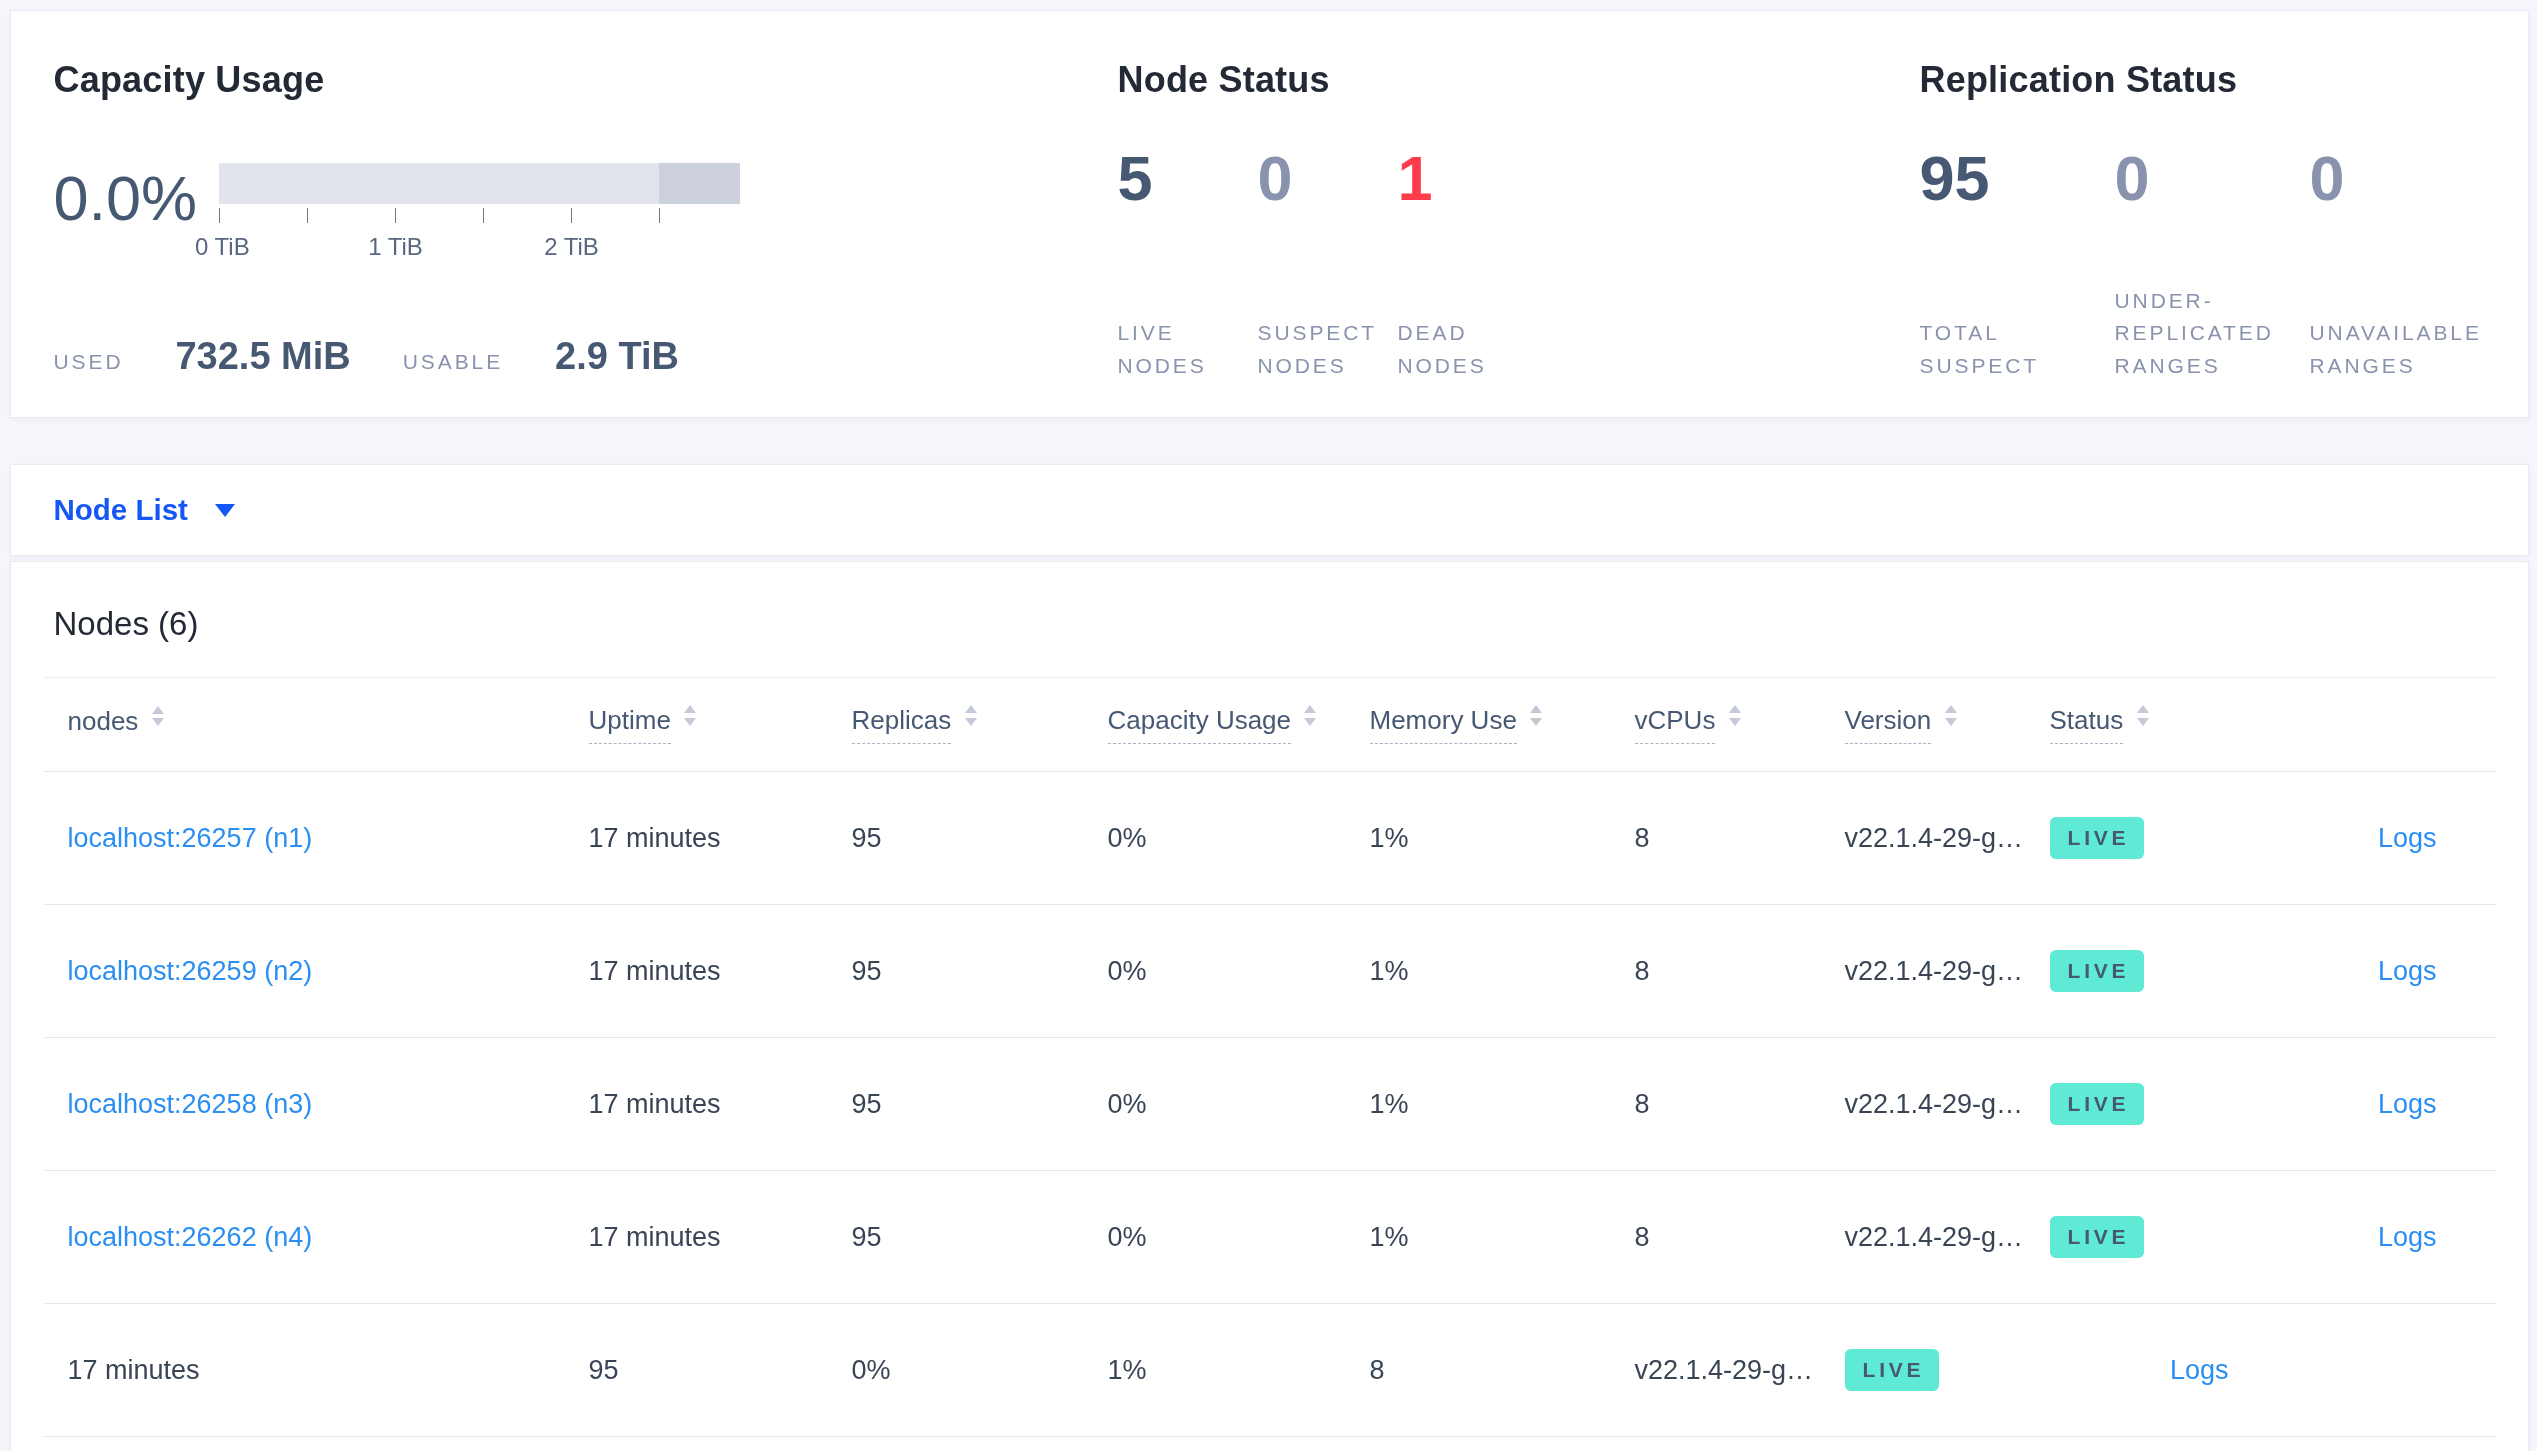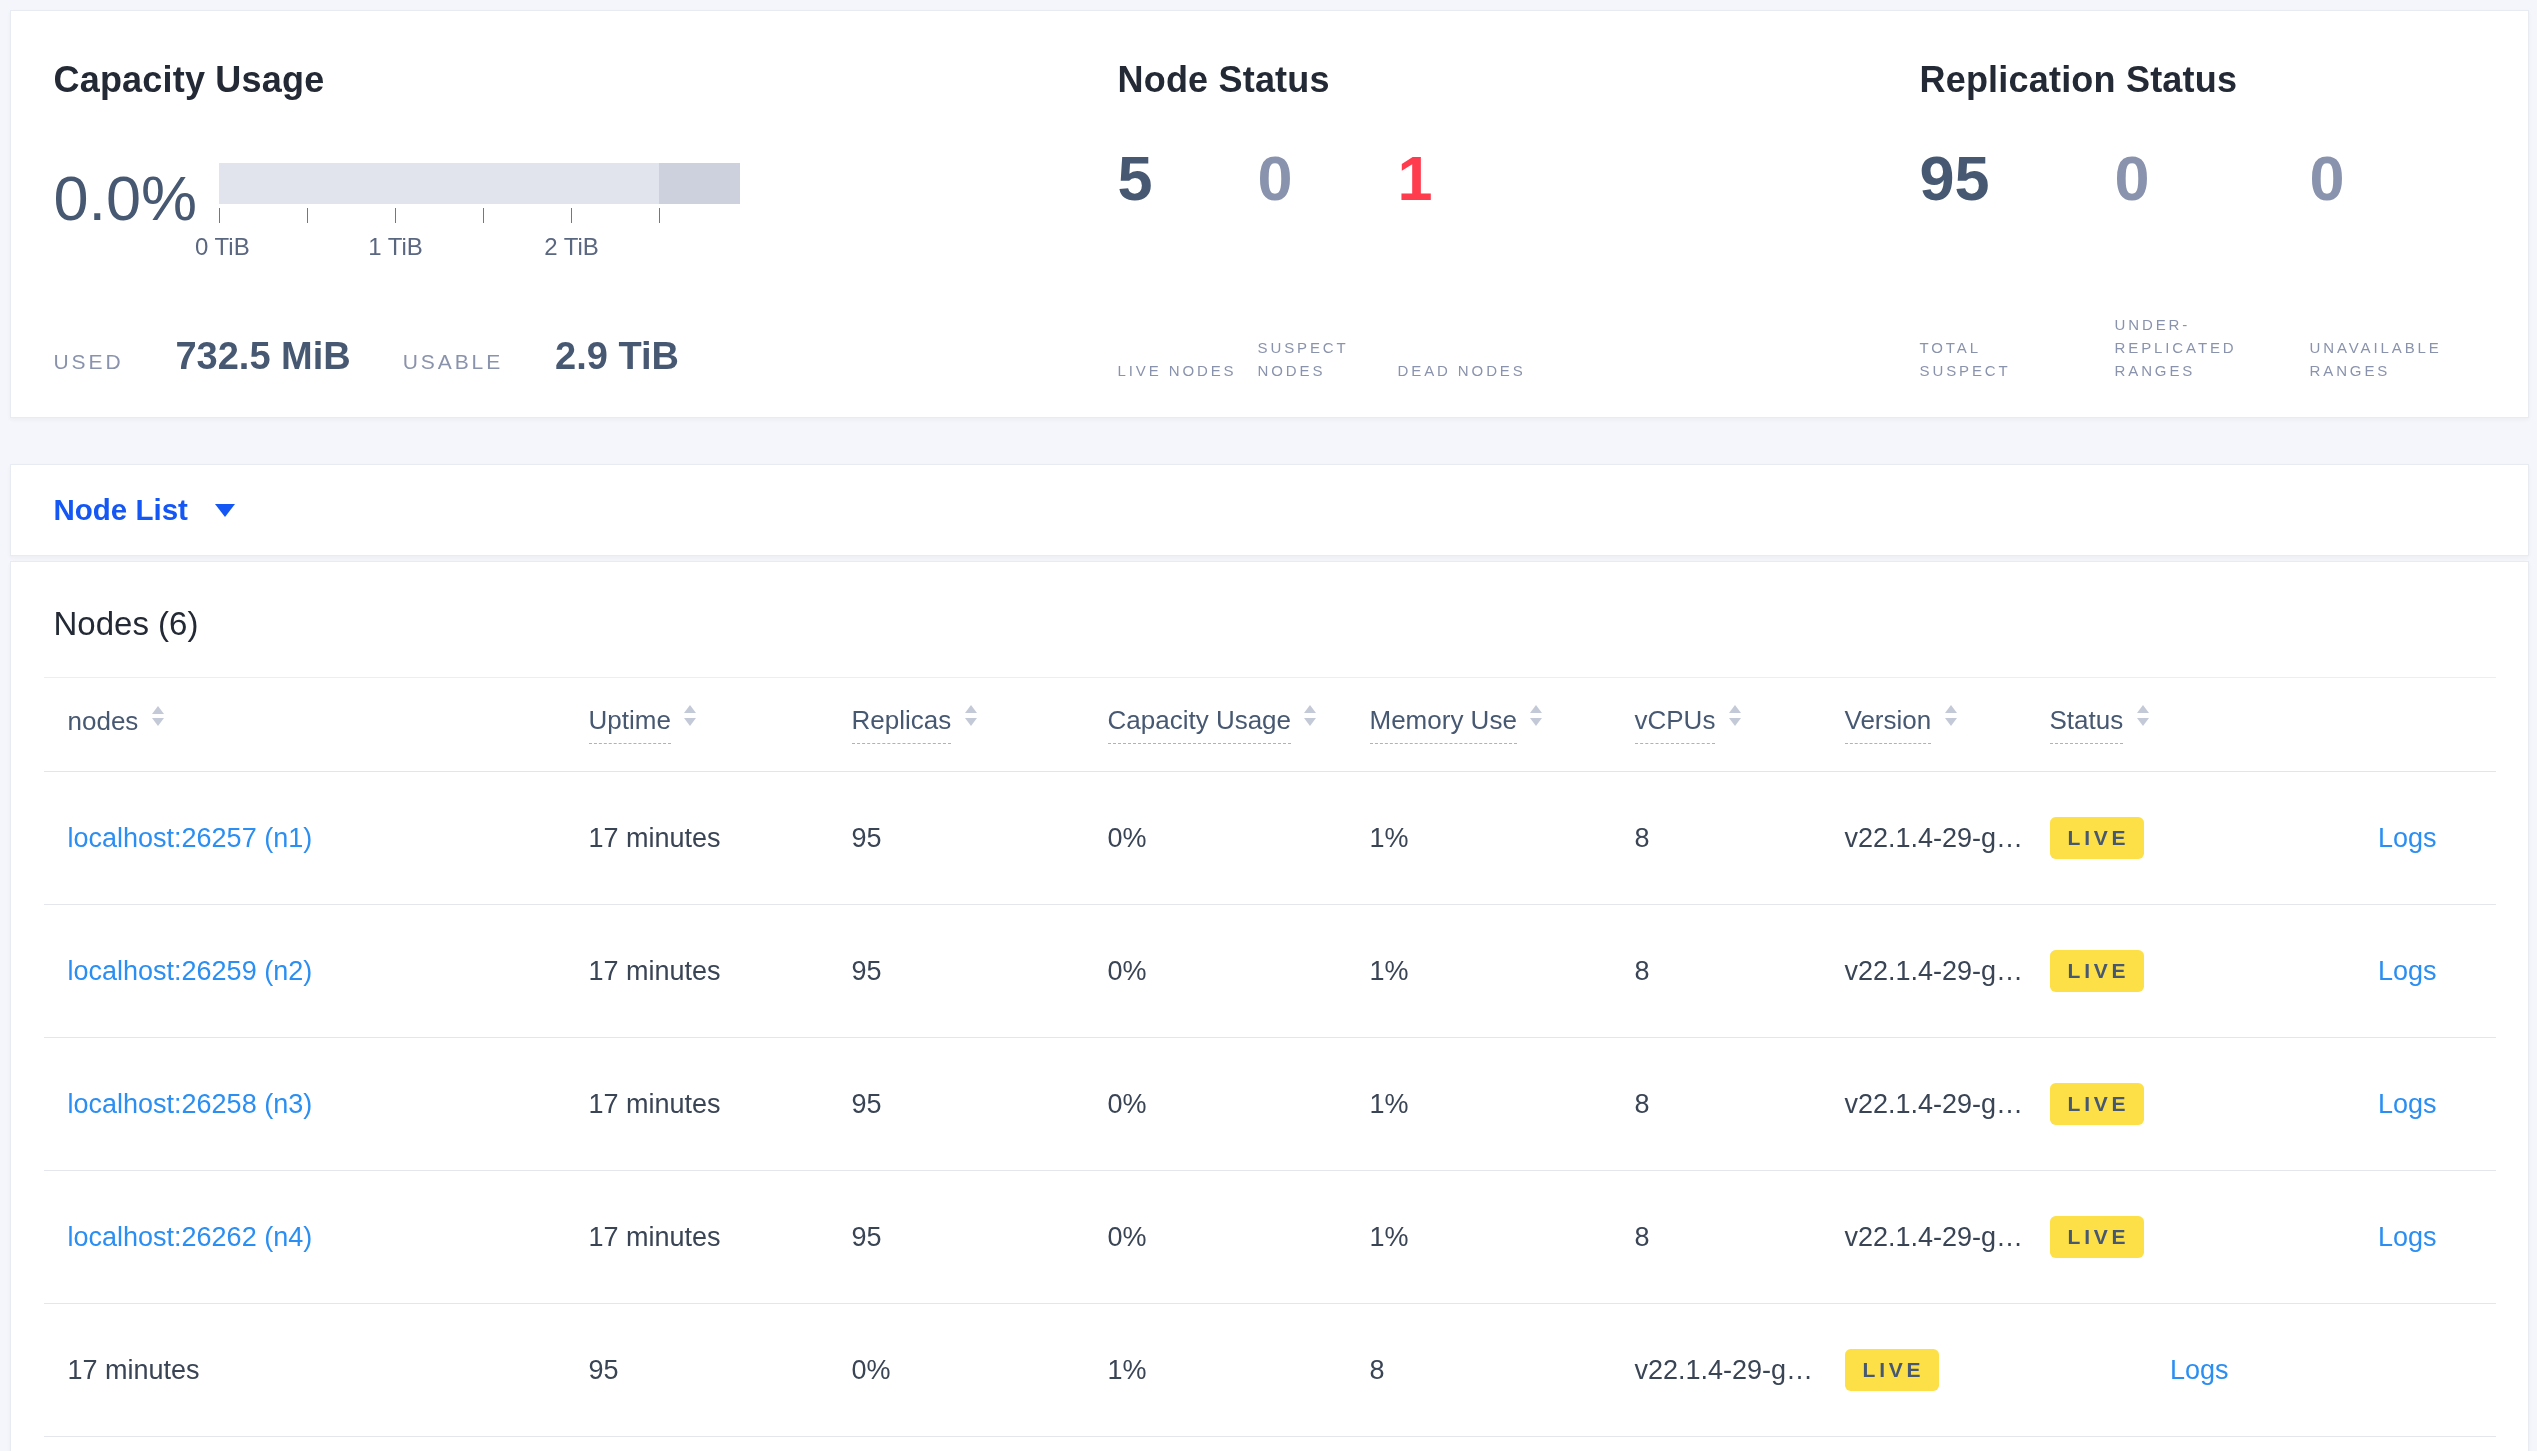--- a/index.html
+++ b/index.html
@@ -60,21 +60,21 @@
   
   .stat-row { position: absolute; left: 0; top: 133px; bottom: 36px; display: flex; }
   .stat {
     display: flex; flex-direction: column; align-items: flex-start;
   }
   .sec-nodestatus .stat { width: 140px; }
   .sec-replication .stat { width: 195px; }
   .stat-value { font-size: 63px; font-weight: bold; line-height: 1.1; }
   .stat-label {
     margin-top: auto;
-    font-size: 15px; letter-spacing: 2.9px; line-height: 1.55;
+    font-size: 21px; letter-spacing: 2.9px; line-height: 1.55;
     color: #8a93ad; max-width: 157px;
   }
   .val-dark  { color: #475872; }
   .val-muted { color: #8a93ad; }
   .val-red   { color: #ff3b4e; }
 
   
   .selector-card { left: 9.5px; top: 464px; width: 2519px; height: 92px; display: flex; align-items: center; }
   .view-selector {
     margin-left: 43px; display: inline-flex; align-items: center; gap: 27px;
@@ -118,21 +118,21 @@
     width: 0; height: 0;
     border-left: 6.7px solid transparent; border-right: 6.7px solid transparent;
     border-top: 8.6px solid #c3c9d6;
   }
   .row { height: 133px; border-bottom: 1.9px solid #e3e6ec; }
   .td { font-size: 27px; color: #394455; white-space: nowrap; }
   a.link { color: #2a8ef2; text-decoration: none; cursor: pointer; }
   .td-logs { text-align: right; padding-right: 59px; }
   .status-badge {
     display: inline-block;
-    background: #fde047; color: #475872;
+    background: #5eead4; color: #475872;
     font-size: 21px; font-weight: bold; letter-spacing: 3.8px;
     padding: 9.5px 14.3px 8.6px 18px; border-radius: 5.7px;
   }
 </style>
 </head>
 <body>
 
 <div class="card top-card">
 
   <div class="summary-section sec-capacity">

